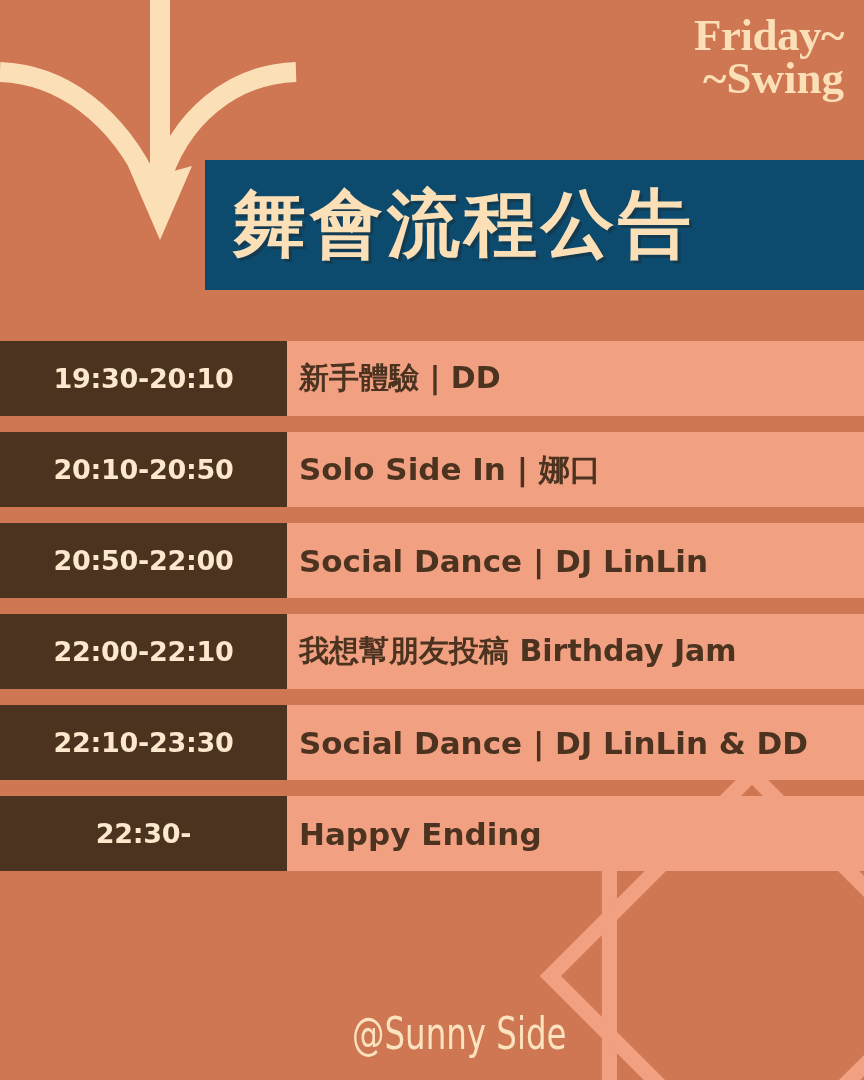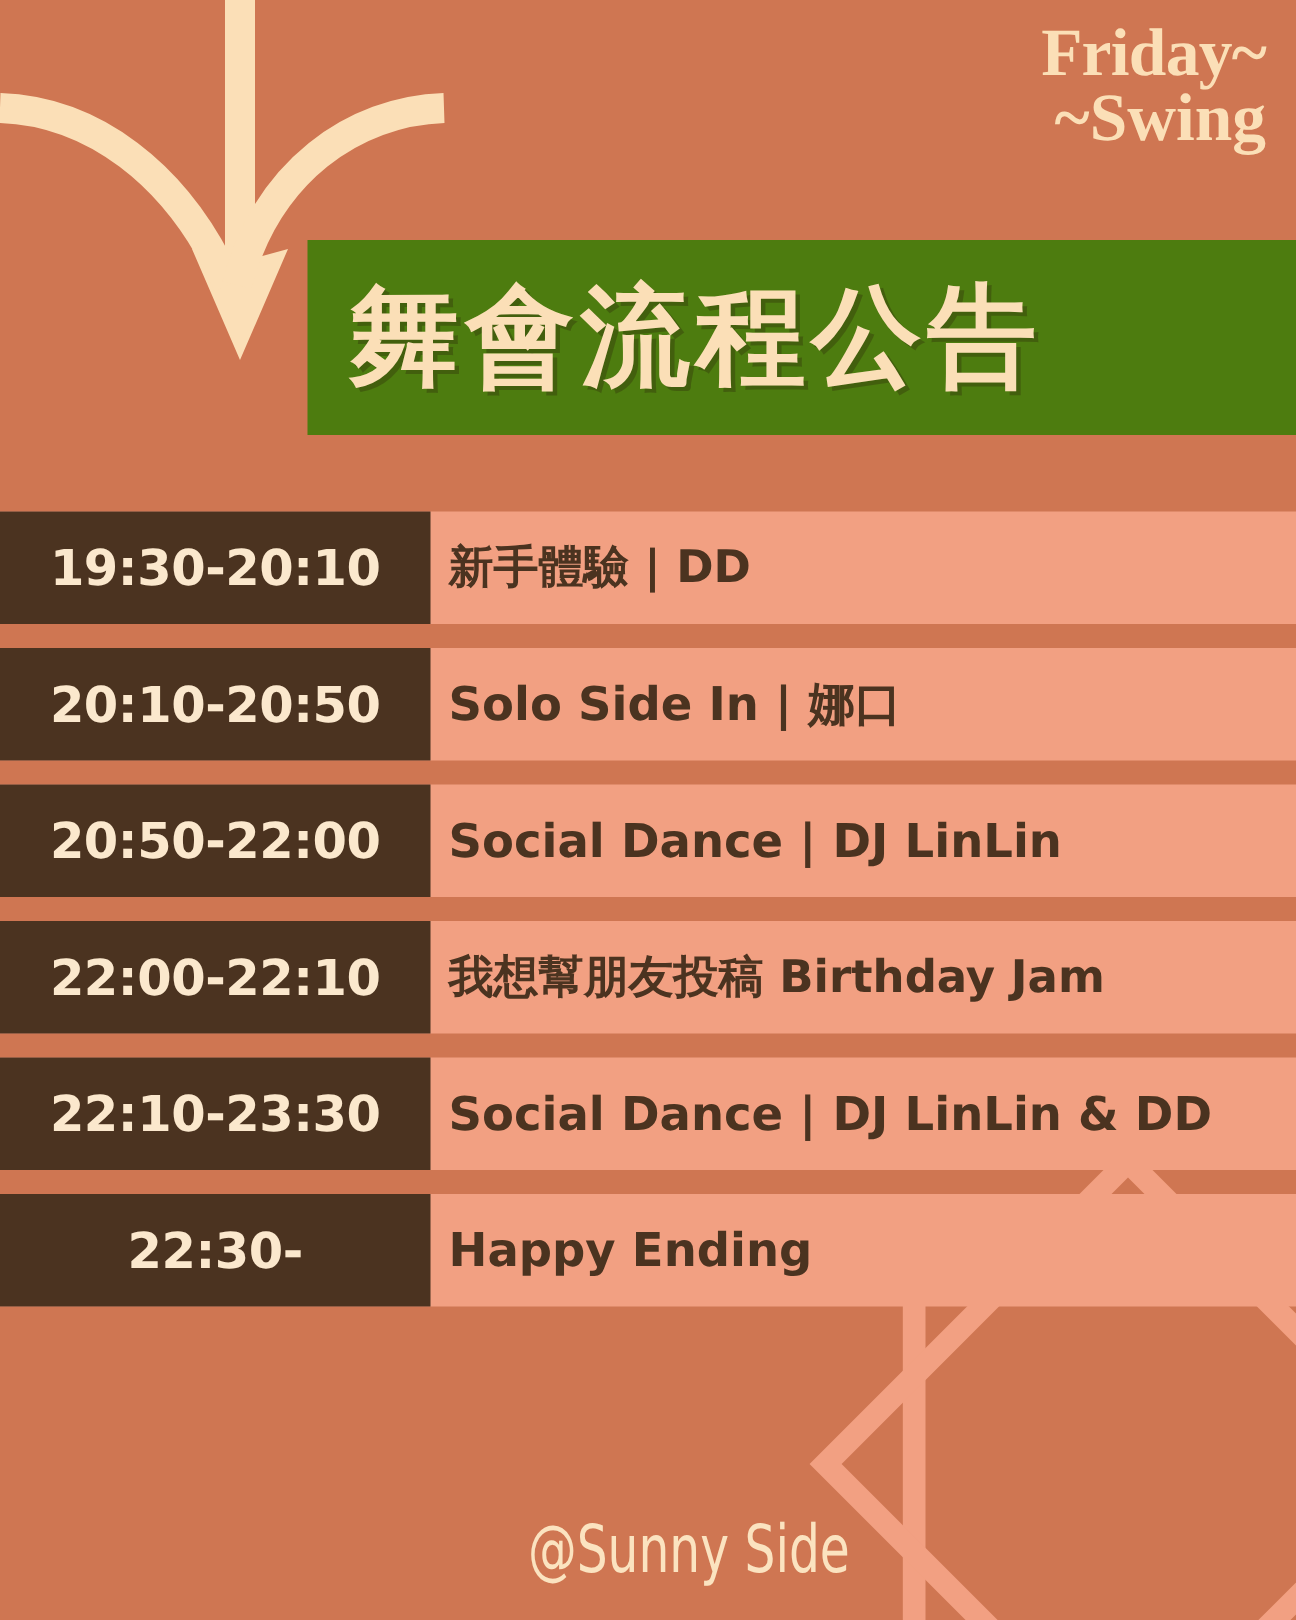--- a/index.html
+++ b/index.html
@@ -57,21 +57,21 @@
   }
   .logo .l2{ display:block; letter-spacing:0px; }
 
   
   .title-banner{
     position:absolute;
     left:205px;
     top:160px;
     right:0;
     height:130px;
-    background:#4d7c0f;
+    background:#0c4a6e;
     z-index:3;
     display:flex;
     align-items:center;
   }
   .title-text{
     color:#fbdfb7;
     font-family:"DejaVu Sans", sans-serif;
     font-weight:bold;
     font-size:73px;
     letter-spacing:4px;
@@ -105,21 +105,21 @@
     z-index:2;
     width:287px;
     flex:0 0 287px;
     background:#4b3320;
     color:#fbe8cd;
     display:flex;
     align-items:center;
     justify-content:center;
     font-family:"DejaVu Sans", sans-serif;
     font-weight:bold;
-    font-size:33px;
+    font-size:27px;
     letter-spacing:-0.3px;
   }
   .item-cell{
     position:relative;
     z-index:2;
     flex:1 1 auto;
     display:flex;
     align-items:center;
     padding-left:12px;
     color:#4b3320;

